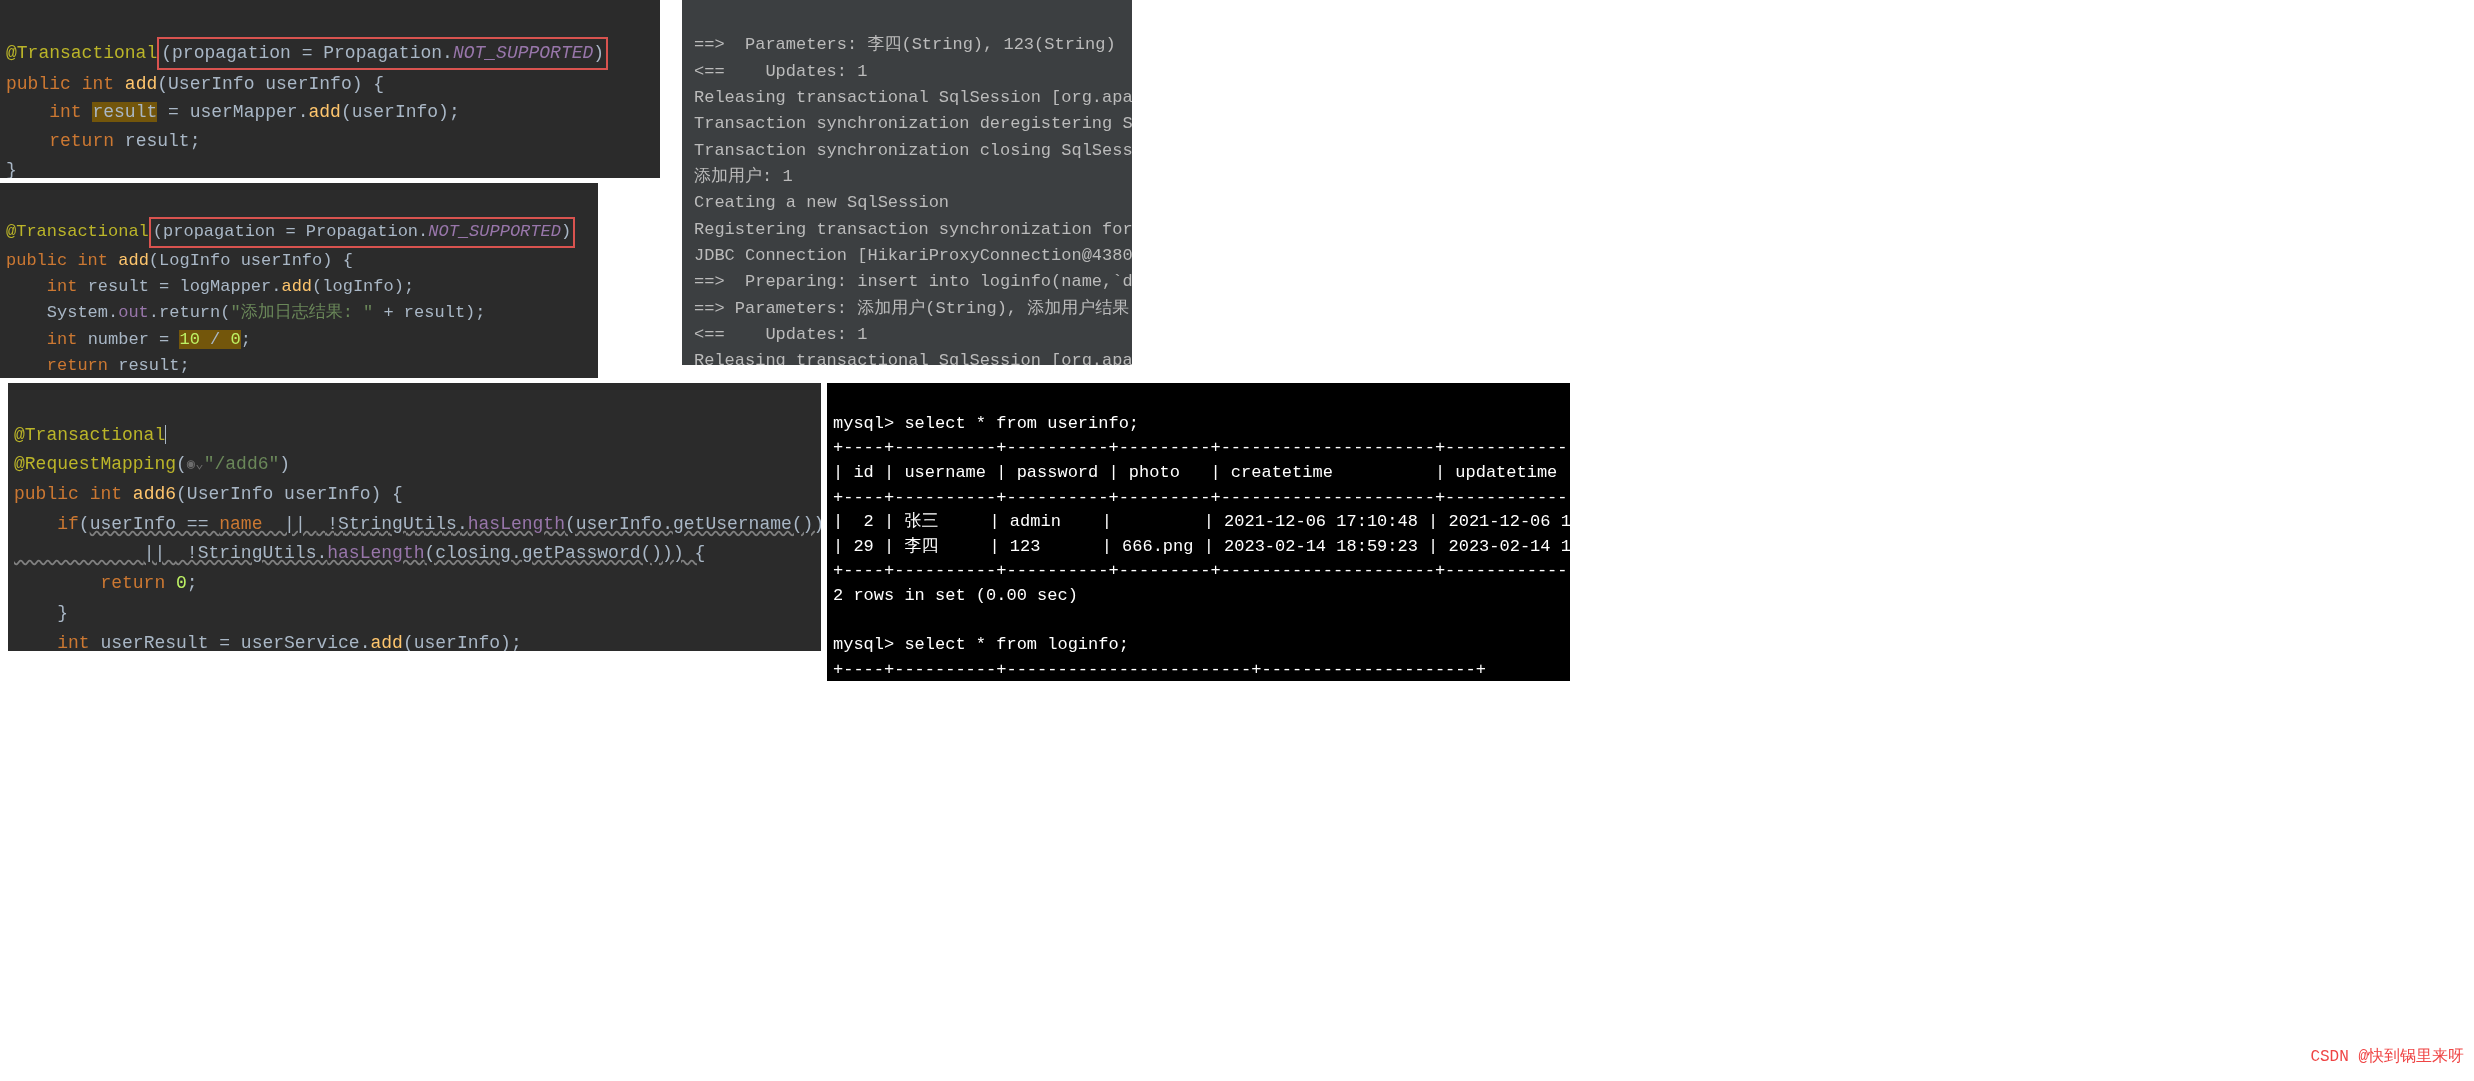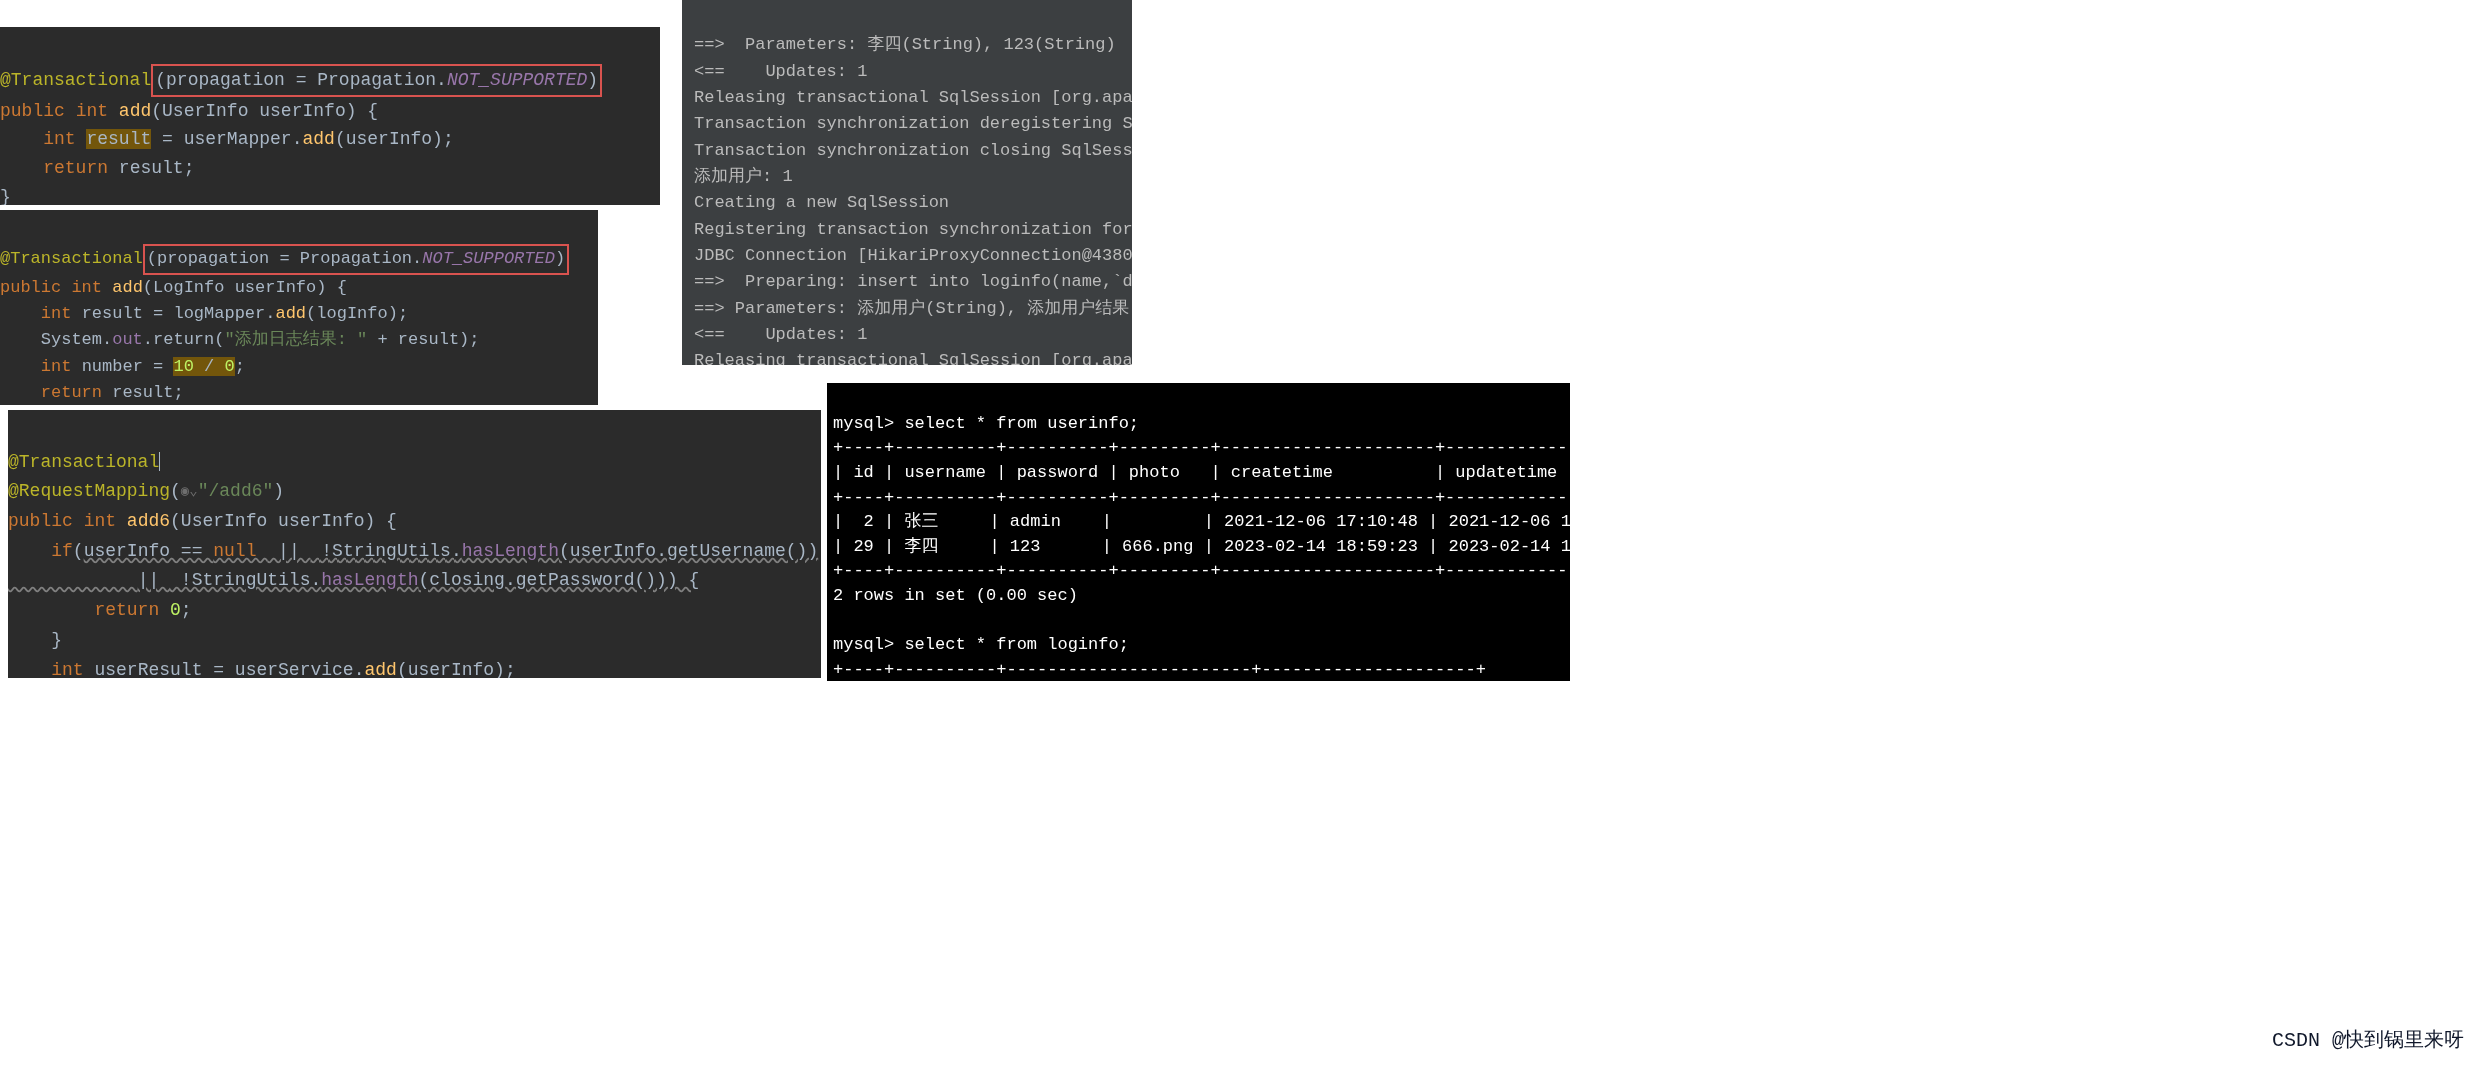--- a/index.html
+++ b/index.html
@@ -8,25 +8,24 @@
     font-family: 'Consolas', 'Monaco', 'Courier New', monospace;
     font-size: 18px;
     line-height: 1.6;
     width: 2474px;
     height: 1081px;
     position: relative;
   }
   .code-panel {
     background: #2b2b2b;
     color: #a9b7c6;
-    padding: 8px 0;
+    padding: 8px 6px;
     position: absolute;
     white-space: pre;
     overflow: hidden;
-    margin-top: 27px;
   }
   .log-panel {
     background: #3c3f41;
     color: #bbbbbb;
     padding: 6px 12px;
     position: absolute;
     white-space: pre;
     overflow: hidden;
     font-size: 17px;
     line-height: 1.55;
@@ -66,24 +65,24 @@
   .underline-wavy {
     text-decoration: underline wavy #808080;
   }
   .gray-icon {
     color: #6e6e6e;
     font-size: 14px;
     vertical-align: middle;
   }
   .watermark {
     position: absolute;
-    bottom: 24px;
+    bottom: 10px;
     right: 10px;
-    color: #0f172a;
-    font-size: 20px;
+    color: #ef4444;
+    font-size: 16px;
   }
 </style>
 </head>
 <body>
 
 <div class="code-panel" style="left:0px; top:0px; width:660px; height:178px;">
 <span class="anno-yellow">@Transactional</span><span class="red-box"><span>(propagation = Propagation.</span><span class="enum-val">NOT_SUPPORTED</span><span>)</span></span>
 <span class="keyword">public </span><span class="keyword">int </span><span class="method">add</span><span>(UserInfo userInfo) {</span>
 <span class="keyword">    int </span><span class="highlight-sel">result</span><span> = userMapper.</span><span class="method">add</span><span>(userInfo);</span>
 <span class="keyword">    return </span><span>result</span><span>;</span>
@@ -97,21 +96,21 @@
 <span>    System.</span><span class="field-static">out</span><span>.return(</span><span class="string">"添加日志结果: "</span><span> + result);</span>
 <span class="keyword">    int </span><span>number = </span><span class="highlight-sel number">10</span><span class="highlight-sel"> / </span><span class="highlight-sel number">0</span><span>;</span>
 <span class="keyword">    return </span><span>result;</span>
 
 </div>
 
 <div class="code-panel" style="left:8px; top:383px; width:813px; height:268px; font-size:18px; line-height:1.65;">
 <span class="anno-yellow">@Transactional</span><span class="cursor"></span>
 <span class="anno-yellow">@RequestMapping</span><span>(</span><span class="gray-icon">◉⌄</span><span class="string">"/add6"</span><span>)</span>
 <span class="keyword">public </span><span class="keyword">int </span><span class="method">add6</span><span>(UserInfo userInfo) {</span>
-<span>    </span><span class="keyword">if</span><span>(</span><span class="underline-wavy"><span>userInfo == </span><span class="keyword">null </span><span> || </span><span> !StringUtils.</span><span class="field-static">hasLength</span><span>(userInfo.getUsername())</span></span>
+<span>    </span><span class="keyword">if</span><span>(</span><span class="underline-wavy"><span>userInfo == </span><span class="keyword">name </span><span> || </span><span> !StringUtils.</span><span class="field-static">hasLength</span><span>(userInfo.getUsername())</span></span>
 <span class="underline-wavy"><span>            </span><span>|| </span><span> !StringUtils.</span><span class="field-static">hasLength</span><span>(closing.getPassword())) {</span></span>
 <span class="keyword">        return </span><span class="number">0</span><span>;</span>
 <span>    }</span>
 <span class="keyword">    int </span><span>userResult = userService.</span><span class="method">add</span><span>(userInfo);</span>
 </div>
 
 <div class="log-panel" style="left:682px; top:0px; width:450px; height:365px;">
 <span>==&gt;  Parameters: 李四(String), 123(String)</span>
 <span>&lt;==    Updates: 1</span>
 <span>Releasing transactional SqlSession [org.apache.ib</span>

